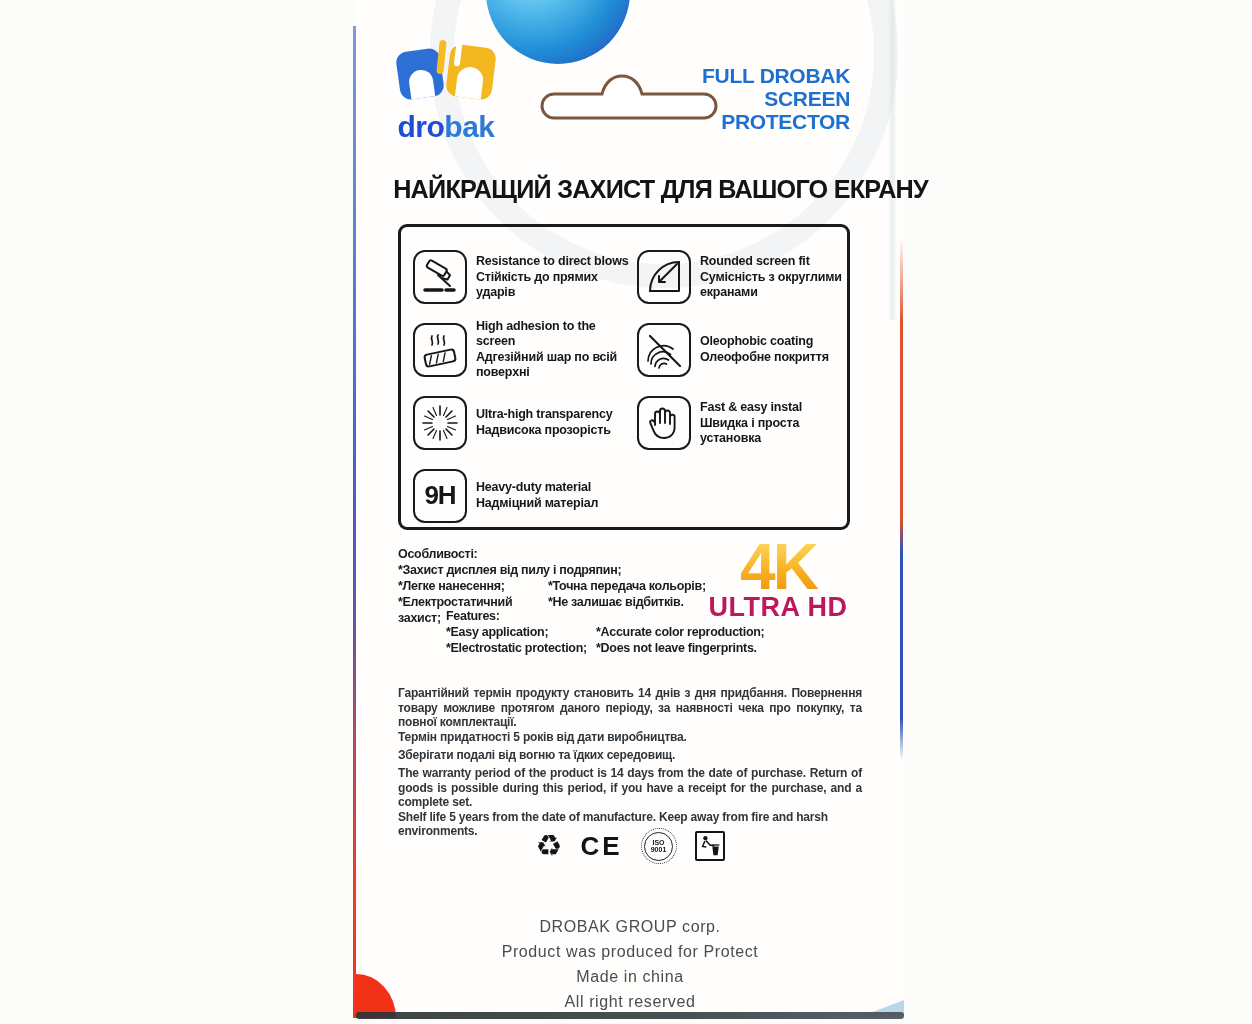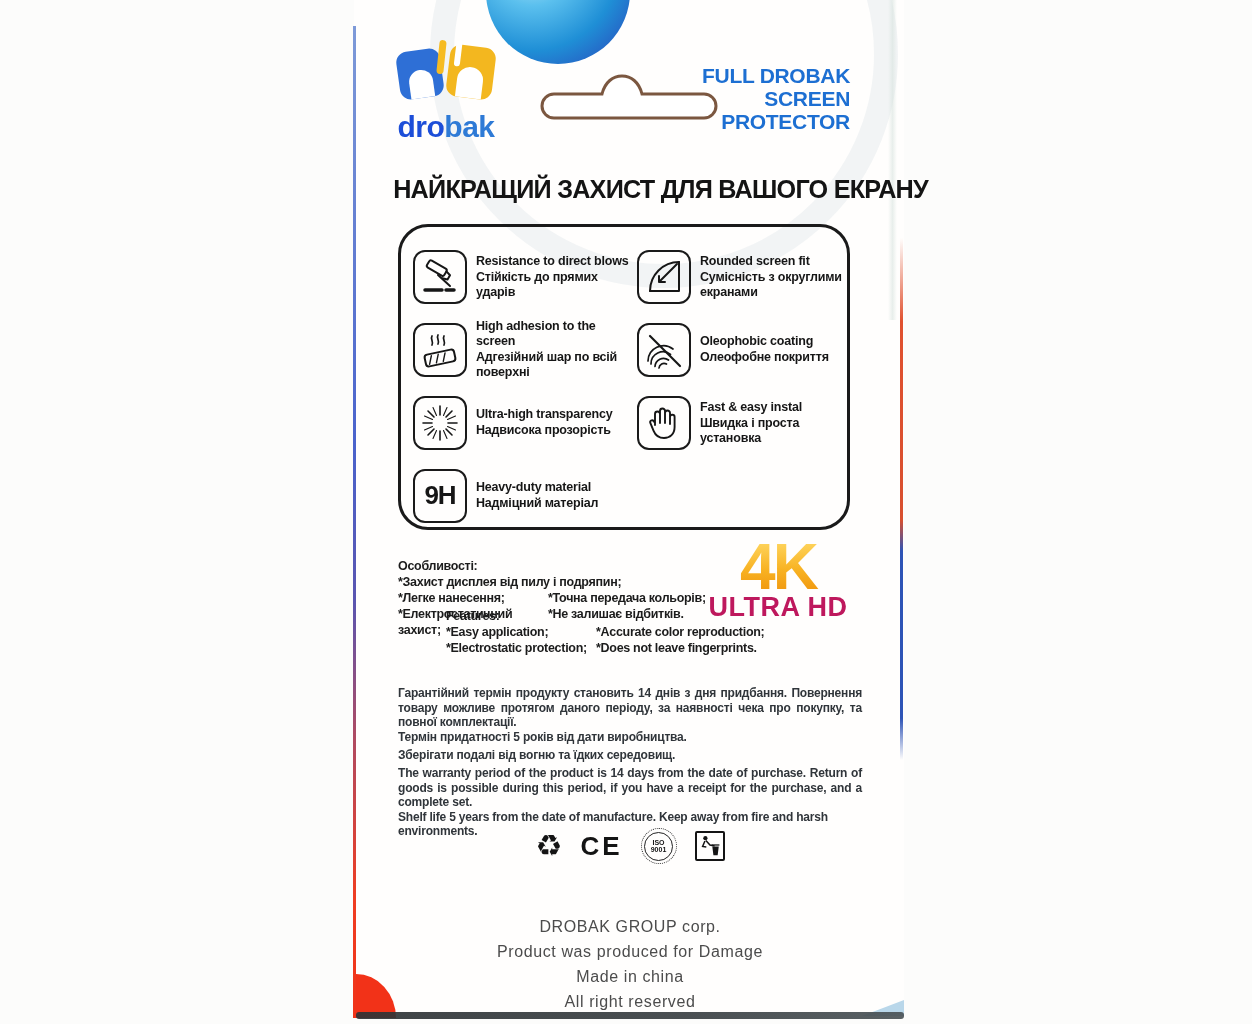--- a/index.html
+++ b/index.html
@@ -35,32 +35,32 @@
   .wordmark{left:394px;top:110px;width:104px;text-align:center;font-size:30px;font-weight:700;letter-spacing:-0.5px;}
   .wm-dro{color:#1d4ed8;}
   .wm-bak{color:#2e7ad6;}
   .tagline{left:698px;top:64px;width:152px;text-align:right;color:#1d6fd2;
     font-size:21px;font-weight:700;line-height:23px;letter-spacing:-0.3px;}
 
   .headline{left:386px;top:174px;width:478px;text-align:center;font-size:26px;font-weight:700;
     letter-spacing:-0.8px;color:#141414;transform:scaleX(.97);white-space:nowrap;}
 
   
-  .fbox{left:398px;top:224px;width:452px;height:306px;border:3px solid #1a1a1a;border-radius:30px;box-sizing:border-box;
+  .fbox{left:398px;top:224px;width:452px;height:306px;border:3px solid #1a1a1a;border-radius:9px;box-sizing:border-box;
     display:grid;grid-template-columns:224px 206px;grid-auto-rows:73px;padding:13px 0 0 12px;align-items:center;}
   .fitem{display:flex;align-items:center;gap:9px;}
   .ficon{width:54px;height:54px;min-width:54px;border:2.5px solid #1a1a1a;border-radius:12px;box-sizing:border-box;
     display:flex;align-items:center;justify-content:center;}
   .ficon svg{stroke:#161616;fill:none;stroke-linecap:round;stroke-linejoin:round;}
   .ftext{font-size:12.5px;font-weight:700;line-height:15px;letter-spacing:-0.2px;}
   .ftext .uk{margin-top:1px;}
   .badge9h{font-size:26px;font-weight:700;letter-spacing:-1px;}
 
   
-  .blist{left:398px;top:558px;width:330px;font-size:12.5px;font-weight:700;line-height:16px;letter-spacing:-0.3px;color:#1c1c1c;}
+  .blist{left:398px;top:546px;width:330px;font-size:12.5px;font-weight:700;line-height:16px;letter-spacing:-0.3px;color:#1c1c1c;}
   .blist.en{top:608px;margin-left:48px;}
   .brow{display:flex;}
   .bcol1{width:150px;}
 
   
   .badge4k{left:702px;top:538px;width:152px;text-align:center;}
   .badge4k .top{font-size:64px;line-height:58px;font-weight:800;letter-spacing:-3px;
     background:linear-gradient(180deg,#ffd965 0%,#f8b222 55%,#ef930c 100%);
     -webkit-background-clip:text;background-clip:text;color:transparent;text-align:center;}
   .badge4k .bottom{font-size:27px;font-weight:800;color:#be185d;letter-spacing:0.5px;margin-top:-4px;}
@@ -285,21 +285,21 @@
         <path d="M8.5 7 l4.5 5 l5 1" stroke="#141414" stroke-width="1.6" fill="none"></path>
         <path d="M7.5 7.5 l-2.5 6 l4 0.5" stroke="#141414" stroke-width="1.6" fill="none"></path>
         <rect x="14.8" y="11.2" width="8.4" height="1.4" fill="#141414"></rect>
         <path d="M15.5 13.6 h7 l-1.2 9.4 h-4.6 z" fill="#141414"></path>
       </svg>
     </span>
   </div>
 
   <div class="abs footer">
     <div>DROBAK GROUP corp.</div>
-    <div>Product was produced for Damage</div>
+    <div>Product was produced for Protect</div>
     <div>Made in china</div>
     <div>All right reserved</div>
   </div>
 
   <div class="abs edge-left"></div>
   <div class="abs edge-right"></div>
   <div class="abs wedge-red"></div>
   <div class="abs tri-blue"></div>
   <div class="abs edge-bottom"></div>
 

